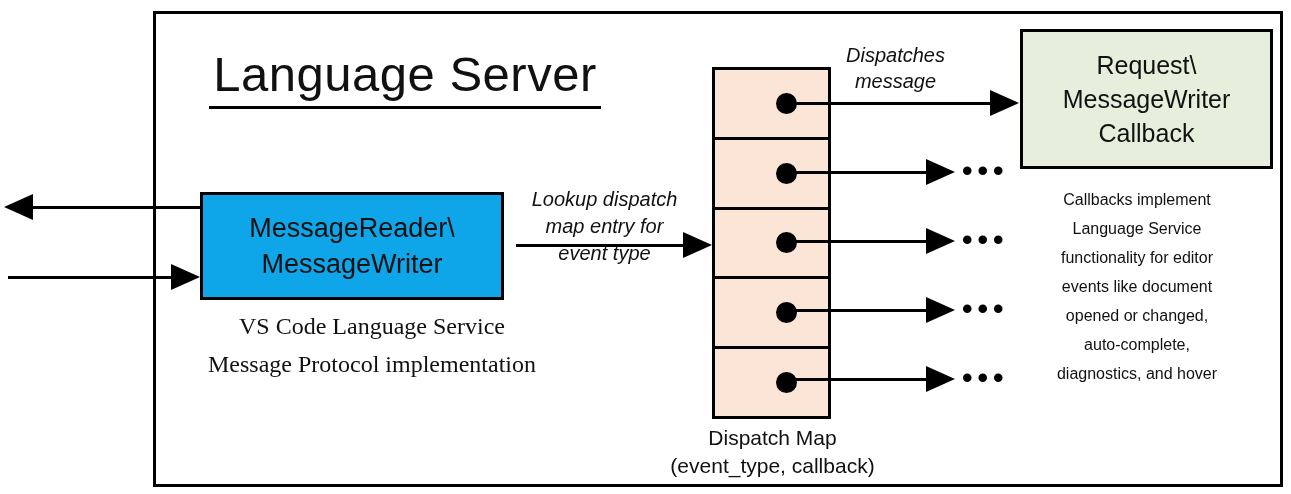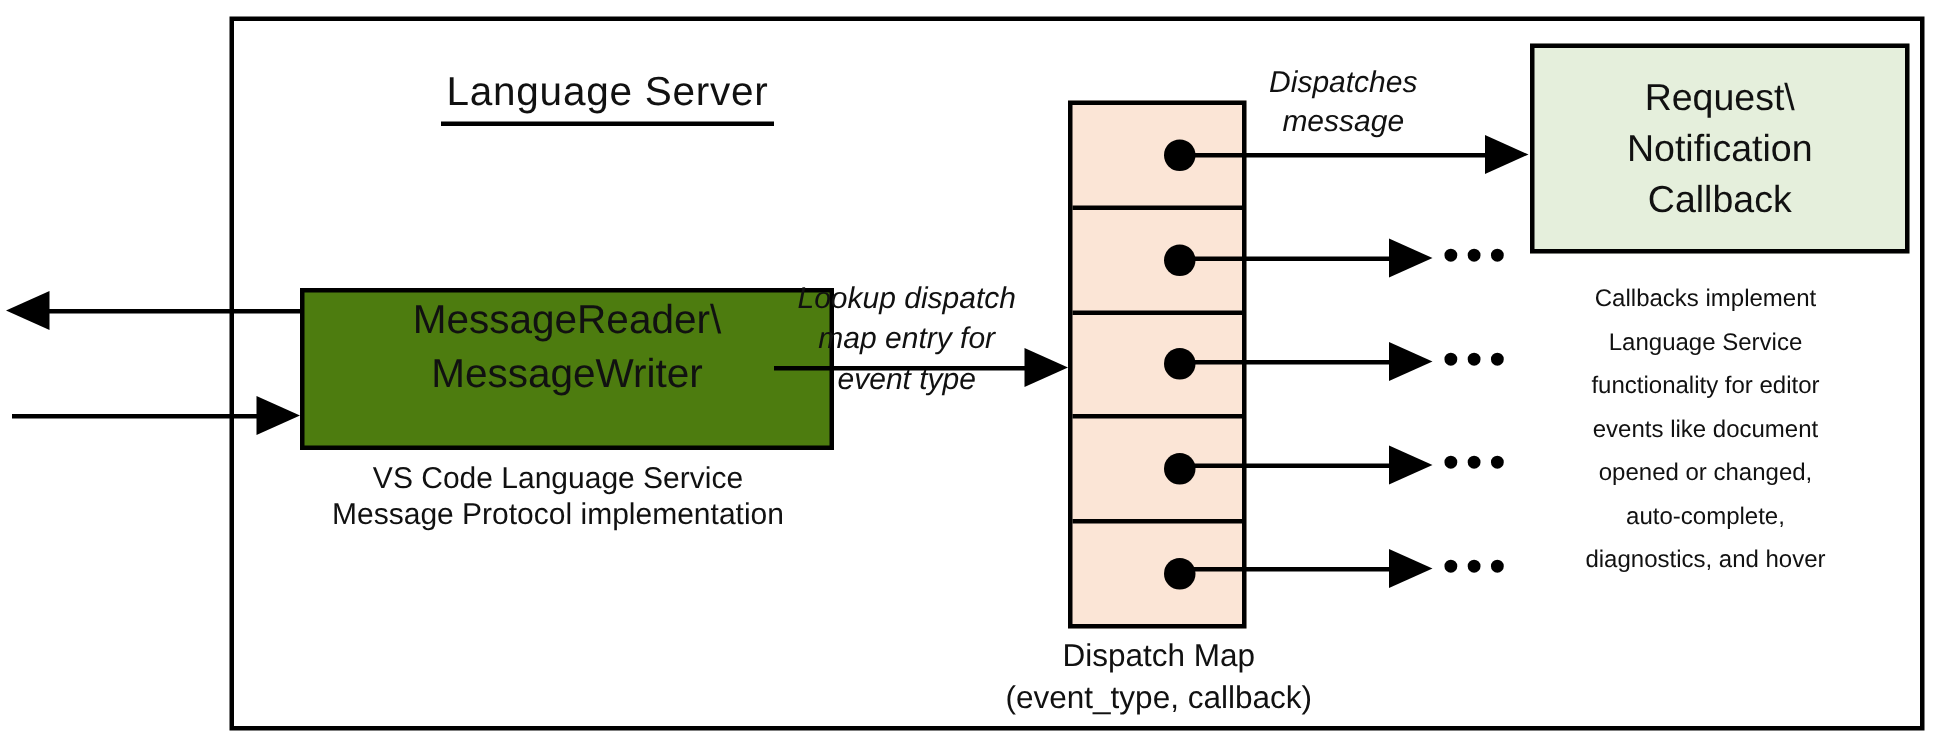--- a/index.html
+++ b/index.html
@@ -11,37 +11,37 @@
   .ml{white-space:pre-line;}
   .center{text-align:center;}
   .italic{font-style:italic;}
 
   #outer-box{
     left:153px;top:11px;width:1130px;height:476px;
     border:3px solid #000;background:transparent;box-sizing:border-box;
   }
   #title{
     left:205px;top:46px;width:400px;text-align:center;
-    font-size:27px;letter-spacing:0.5px;
+    font-size:49px;letter-spacing:0.5px;
   }
   #title span{display:inline-block;border-bottom:3px solid #000;padding:0 4px 4px 4px;}
 
   .hline{height:3px;background:#000;}
   .arrow-right{width:0;height:0;border-top:13px solid transparent;border-bottom:13px solid transparent;border-left:29px solid #000;}
   .arrow-left{width:0;height:0;border-top:13px solid transparent;border-bottom:13px solid transparent;border-right:29px solid #000;}
 
   #io-label{left:12px;top:219px;width:150px;font-size:20px;line-height:25px;}
 
   #reader-box{
-    left:200px;top:192px;width:356px;height:108px;box-sizing:border-box;
-    background:#4d7c0f;border:3px solid #000;
-    display:flex;justify-content:center;
+    left:200px;top:192px;width:304px;height:108px;box-sizing:border-box;
+    background:#0ea5e9;border:3px solid #000;
+    display:flex;align-items:center;justify-content:center;
     font-size:27px;line-height:36px;text-align:center;
   }
-  #reader-caption{left:192px;top:307px;width:360px;font-size:20px;line-height:24px;}
+  #reader-caption{left:192px;top:307px;width:360px;font-size:24px;line-height:38px;font-family:Liberation Serif, serif;}
 
   #lookup-label{left:512px;top:154px;width:185px;font-size:20px;line-height:27px;margin-top:32px;}
 
   #dispatch-map{
     left:712px;top:67px;width:119px;height:352px;box-sizing:border-box;
     border:3px solid #000;background:#FBE5D6;
     display:flex;flex-direction:column;
   }
   .dispatch-cell{flex:1;position:relative;border-bottom:3px solid #000;}
   .dispatch-cell:last-child{border-bottom:none;}
@@ -132,21 +132,21 @@
   <div class="abs hline" style="left:786px;top:309px;width:141px;"></div>
   <div class="abs arrow-right" style="left:926px;top:297px;"></div>
   <div class="abs ellipsis" style="left:962px;top:294px;">•••</div>
 
   <div class="abs hline" style="left:786px;top:378px;width:141px;"></div>
   <div class="abs arrow-right" style="left:926px;top:366px;"></div>
   <div class="abs ellipsis" style="left:962px;top:363px;">•••</div>
 
   <div id="callback-box" class="abs">
     <div class="ml">Request\
-Notification
+MessageWriter
 Callback</div>
   </div>
 
   <div id="callbacks-note" class="abs center ml">Callbacks implement
 Language Service
 functionality for editor
 events like document
 opened or changed,
 auto-complete,
 diagnostics, and hover</div>

